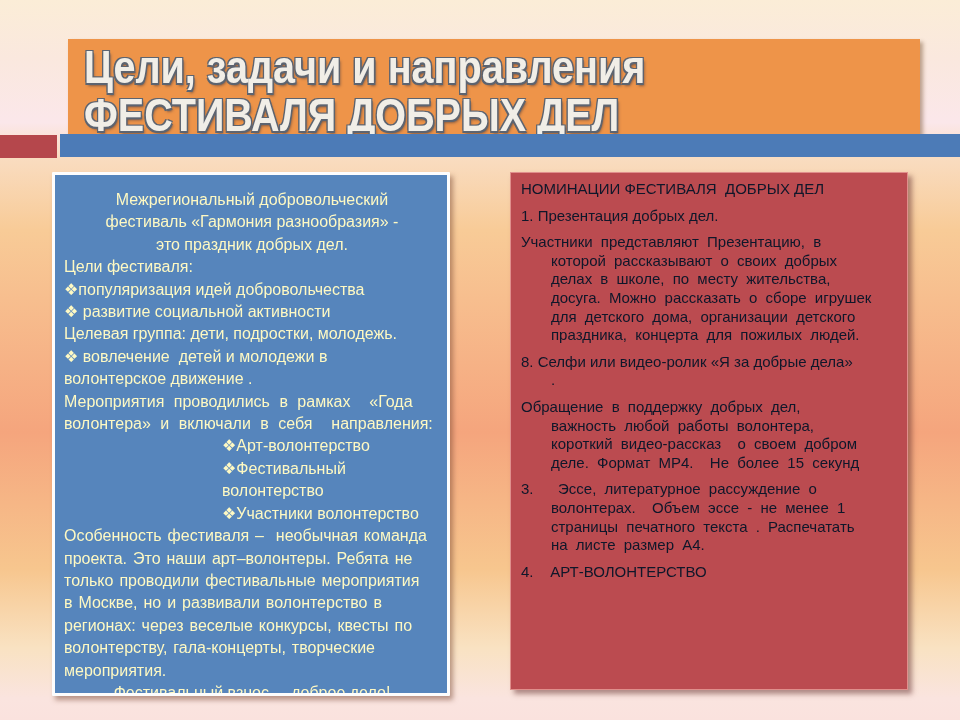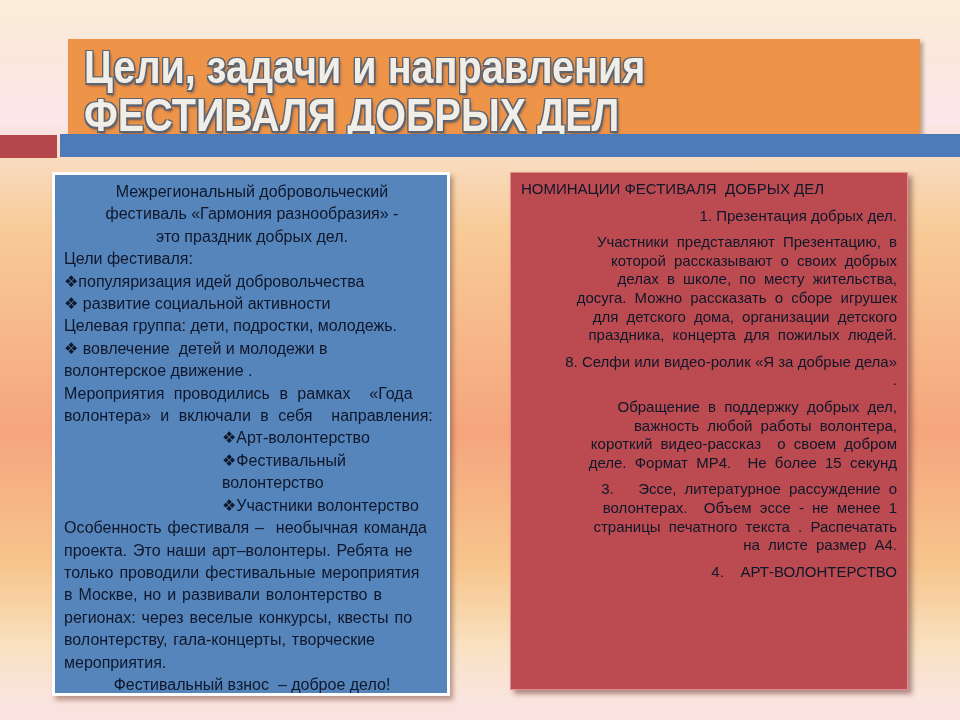--- a/index.html
+++ b/index.html
@@ -31,39 +31,39 @@
   .accent-red{position:absolute; left:0; top:135px; width:57px; height:23px;
     background:var(--accent-red,#B5474C);}
   
   .panel{position:absolute; box-sizing:border-box; overflow:hidden;}
   .panel p{margin:0; white-space:pre-line;}
   .panel-left{
     left:52px; top:172px; width:398px; height:524px;
     background:var(--left-panel,#5685BC);
     border:3px solid #FDFDFD; border-radius:1px;
     box-shadow:3px 4px 5px rgba(120,70,50,.5);
-    padding:6px 7px 0 9px;
-    color:#0f172a; font-size:16px; line-height:22.4px;
+    padding:14px 7px 0 9px;
+    color:#fef9c3; font-size:16px; line-height:22.4px;
   }
   .panel-left .center{text-align:center;}
   .panel-left .stretch{word-spacing:5px;}
   .panel-left .stretch2{word-spacing:1.5px;}
   .panel-left .indent{padding-left:158px;}
   .glyph{letter-spacing:0;}
   
   .panel-right{
     left:510px; top:172px; width:398px; height:518px;
     background:var(--right-panel,#BB4B50);
     border:1px solid rgba(255,200,190,.55);
     box-shadow:4px 4px 5px rgba(100,45,45,.5);
     padding:7px 10px 0 10px;
     color:#0f172a; font-size:15px; line-height:18.6px;
   }
   .panel-right p{margin:0 0 8px 0;}
-  .hang{padding-left:30px; text-indent:-30px;text-align:right;}
+  .hang{padding-left:30px; text-indent:-30px;}
   .sp{word-spacing:4px;}
   .sp2{word-spacing:1.5px;}
 </style>
 </head>
 <body>
 
 <div class="slide">
 
   <div class="title-block">
     <div class="title-line">Цели, задачи и направления</div>

